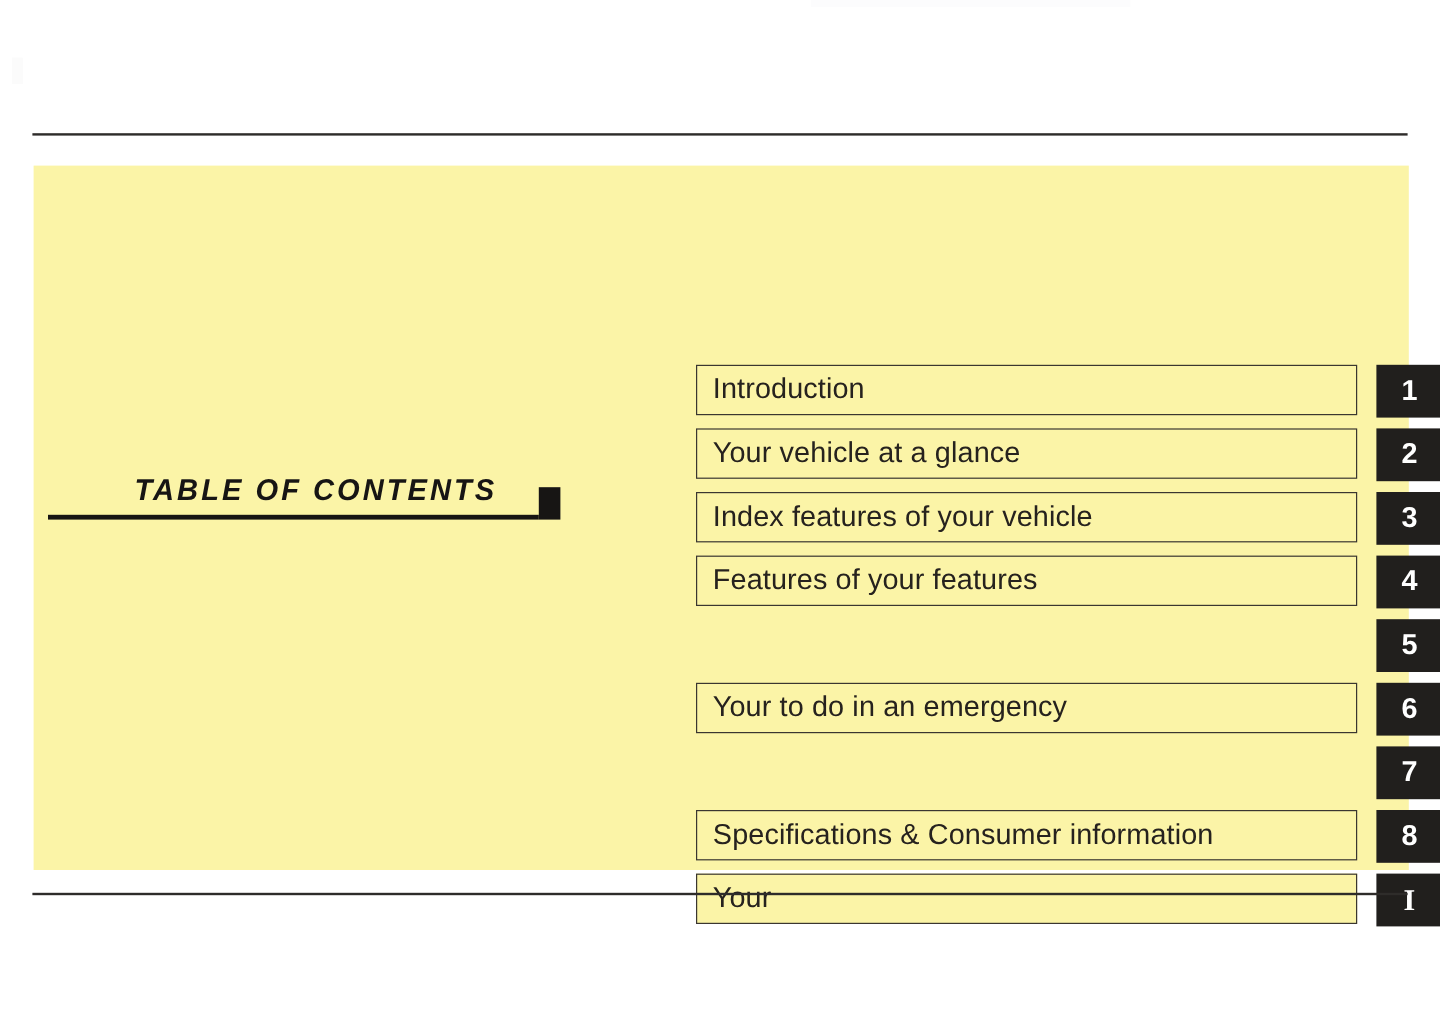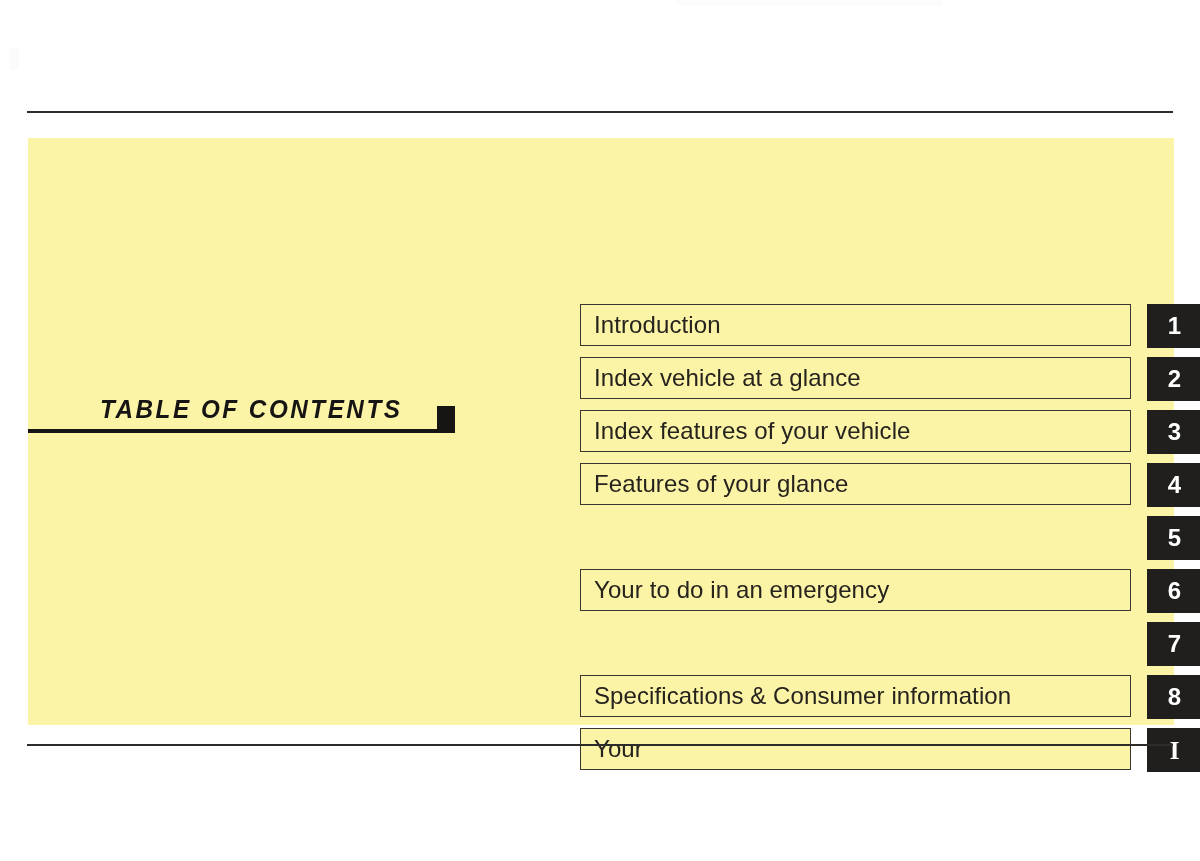--- a/index.html
+++ b/index.html
@@ -58,21 +58,21 @@
     left: 28px;
     top: 138px;
     width: 1146px;
     height: 587px;
     background: #fbf4a7;
   }
 
   
   .toc-title-wrap {
     position: absolute;
-    left: 0px;
+    left: 12px;
     top: 257px;
     width: 428px;
     height: 45px;
   }
   .toc-title-text {
     position: absolute;
     left: 72px;
     top: 0px;
     font-size: 25px;
     font-weight: 700;
@@ -183,37 +183,37 @@
         <div class="toc-row">
           <div class="toc-box">
             <span class="toc-label">Introduction</span>
           </div>
           <div class="toc-tab">
             <span class="toc-tab-label">1</span>
           </div>
         </div>
         <div class="toc-row">
           <div class="toc-box">
-            <span class="toc-label">Index vehicle at a glance</span>
+            <span class="toc-label">Your vehicle at a glance</span>
           </div>
           <div class="toc-tab">
             <span class="toc-tab-label">2</span>
           </div>
         </div>
         <div class="toc-row">
           <div class="toc-box">
             <span class="toc-label">Index features of your vehicle</span>
           </div>
           <div class="toc-tab">
             <span class="toc-tab-label">3</span>
           </div>
         </div>
         <div class="toc-row">
           <div class="toc-box">
-            <span class="toc-label">Features of your glance</span>
+            <span class="toc-label">Features of your features</span>
           </div>
           <div class="toc-tab">
             <span class="toc-tab-label">4</span>
           </div>
         </div>
         <div class="toc-row">
           <div class="toc-tab">
             <span class="toc-tab-label">5</span>
           </div>
         </div>

